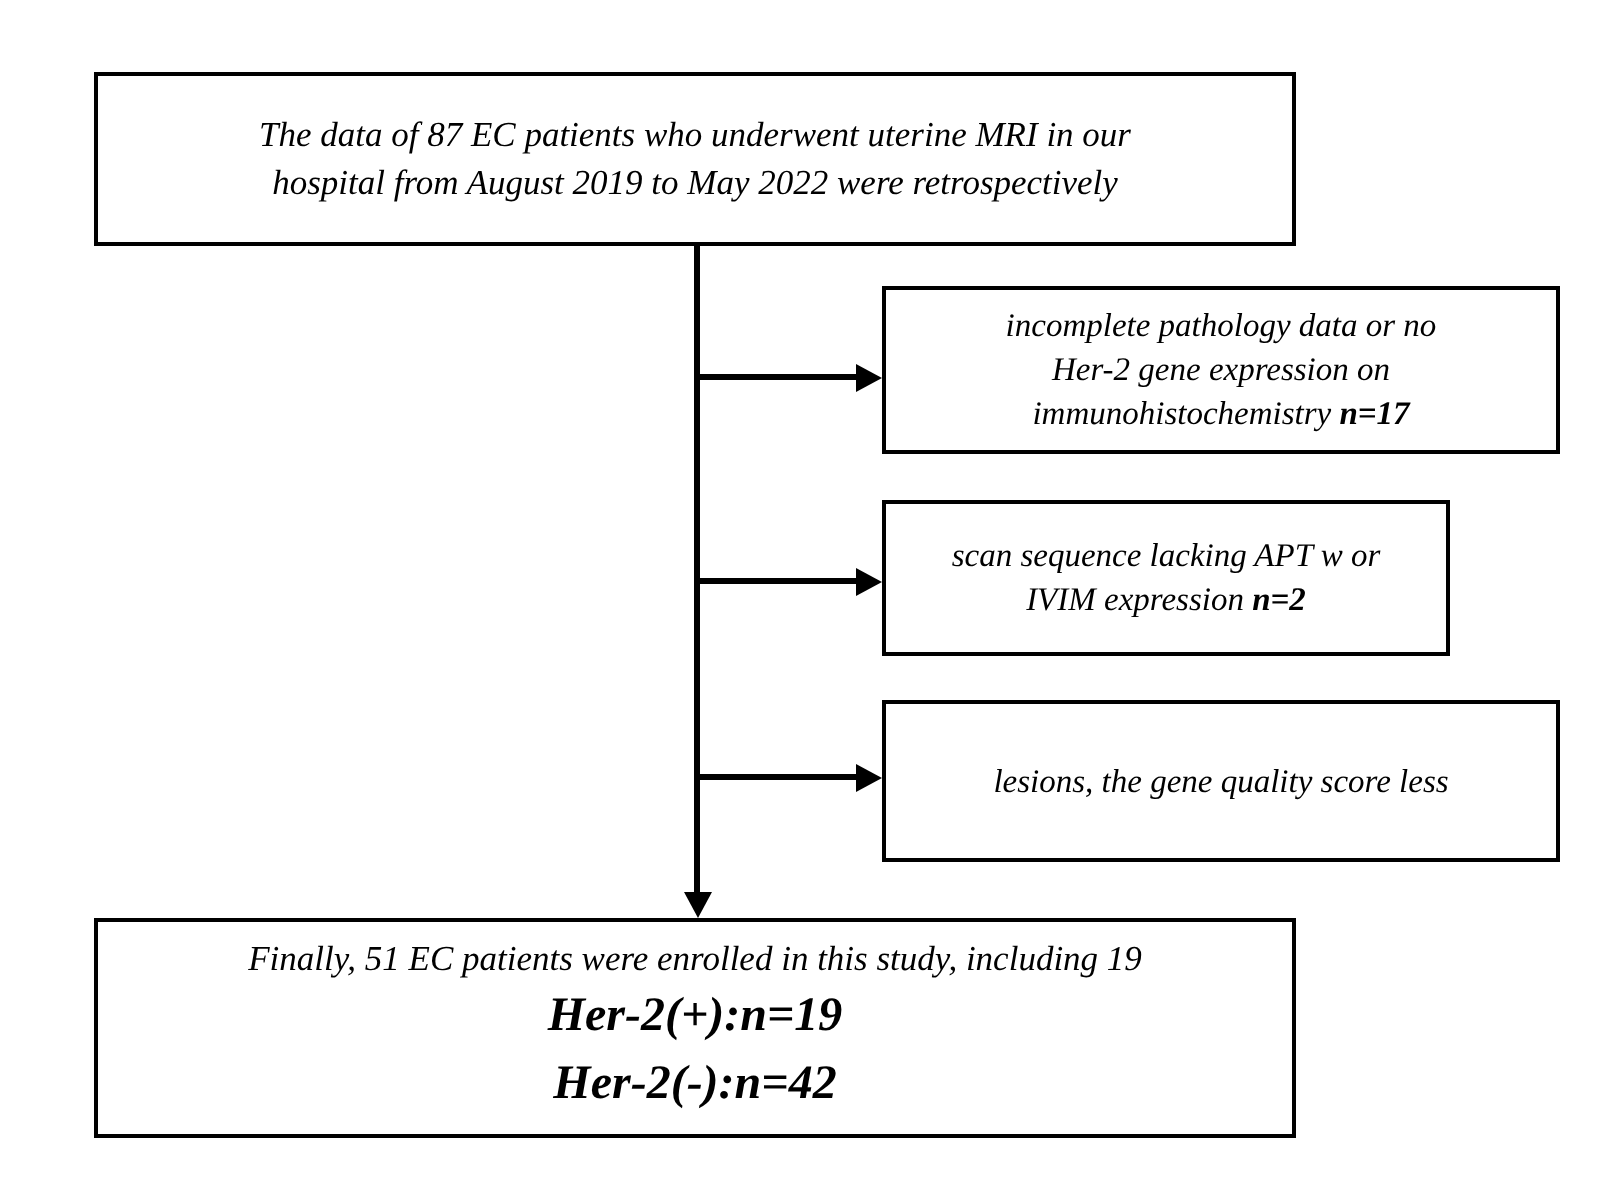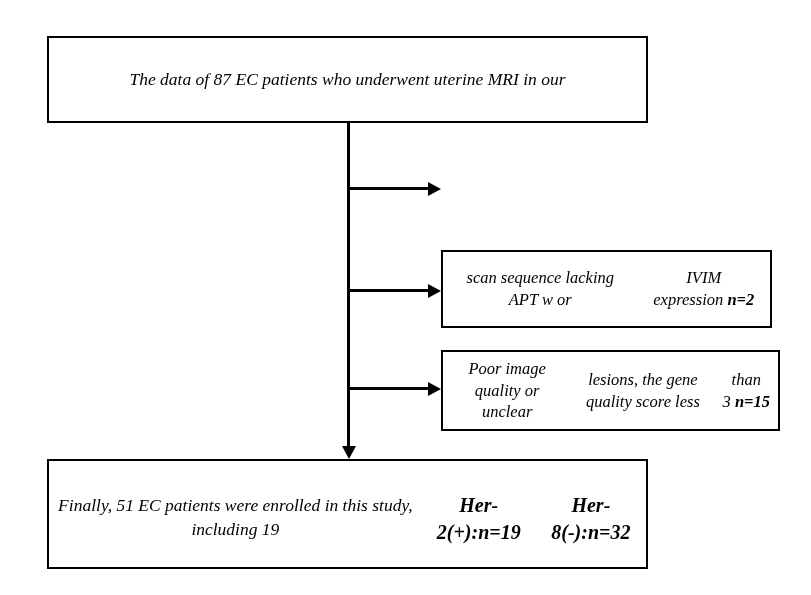--- a/index.html
+++ b/index.html
@@ -15,21 +15,21 @@
     overflow: hidden;
     font-family: "Liberation Serif", "DejaVu Serif", serif;
     color: #000000;
   }
   .box {
     position: absolute;
     box-sizing: border-box;
     border: 2px solid #000000;
     background: #ffffff;
     display: flex;
-    flex-direction: row;
+    flex-direction: column;
     align-items: center;
     justify-content: center;
     text-align: center;
     font-style: italic;
     line-height: 1.32;
   }
   .box p {
     margin: 0;
     padding: 0 8px;
   }
@@ -49,46 +49,46 @@
   #box-exclusion-1 {
     left: 441px;
     top: 143px;
     width: 339px;
     height: 84px;
     font-size: 16.5px;
   }
   #box-exclusion-2 {
     left: 441px;
     top: 250px;
-    width: 331px;
+    width: 284px;
     height: 78px;
     font-size: 16.5px;
   }
   #box-exclusion-3 {
     left: 441px;
     top: 350px;
     width: 339px;
     height: 81px;
     font-size: 16.5px;
   }
   
   #box-final {
     left: 47px;
     top: 459px;
     width: 601px;
     height: 110px;
     font-size: 17.5px;
-    justify-content: flex-end;
+    justify-content: flex-start;
     padding-top: 7px;
   }
   #box-final .line-big {
     font-size: 17.5px;
   }
   #box-final .line-count {
-    font-size: 20px;
+    font-size: 24px;
     font-weight: bold;
     font-style: italic;
     margin-top: 2px;
   }
   
   .vline {
     position: absolute;
     background: #000000;
     width: 3px;
   }
@@ -114,48 +114,52 @@
     border-top: 13px solid #000000;
   }
 </style>
 </head>
 <body>
 
 <div id="canvas">
 
   <div class="box" id="box-enrollment">
     <p>The data of 87 EC patients who underwent uterine MRI in our</p>
+    <p>hospital from August 2019 to May 2022 were retrospectively</p>
   </div>
 
   <div class="vline" style="left:347px; top:123px; height:65px;"></div>
   <div class="hline" style="left:347px; top:187px; width:84px;"></div>
   <div class="arrow-right" style="left:428px; top:181.5px;"></div>
 
   <div class="vline" style="left:347px; top:187px; height:104px;"></div>
   <div class="hline" style="left:347px; top:289px; width:84px;"></div>
   <div class="arrow-right" style="left:428px; top:283.5px;"></div>
 
   <div class="vline" style="left:347px; top:289px; height:100px;"></div>
   <div class="hline" style="left:347px; top:387px; width:84px;"></div>
   <div class="arrow-right" style="left:428px; top:381.5px;"></div>
 
   <div class="vline" style="left:347px; top:387px; height:60px;"></div>
   <div class="arrow-down" style="left:341.5px; top:446px;"></div>
 
+  <div class="box" id="box-exclusion-1">
+    <p>incomplete pathology data or no</p>
+    <p>Her-2 gene expression on</p>
+    <p><span>immunohistochemistry</span>&nbsp;<span class="bold">n=17</span></p>
+  </div>
 
   <div class="box" id="box-exclusion-2">
     <p>scan sequence lacking APT w or</p>
     <p><span>IVIM expression</span>&nbsp;<span class="bold">n=2</span></p>
   </div>
 
   <div class="box" id="box-exclusion-3">
-    <p>Poor image quality or unclear</p>
     <p>lesions, the gene quality score less</p>
-    <p><span>than 3</span>&nbsp;<span class="bold">n=15</span></p>
   </div>
 
   <div class="box" id="box-final">
     <p class="line-big">Finally, 51 EC patients were enrolled in this study, including 19</p>
     <p class="line-count">Her-2(+):n=19</p>
-    <p class="line-count">Her-8(-):n=32</p>
+    <p class="line-count">Her-2(-):n=42</p>
   </div>
 
 </div>
 
 </body></html>

